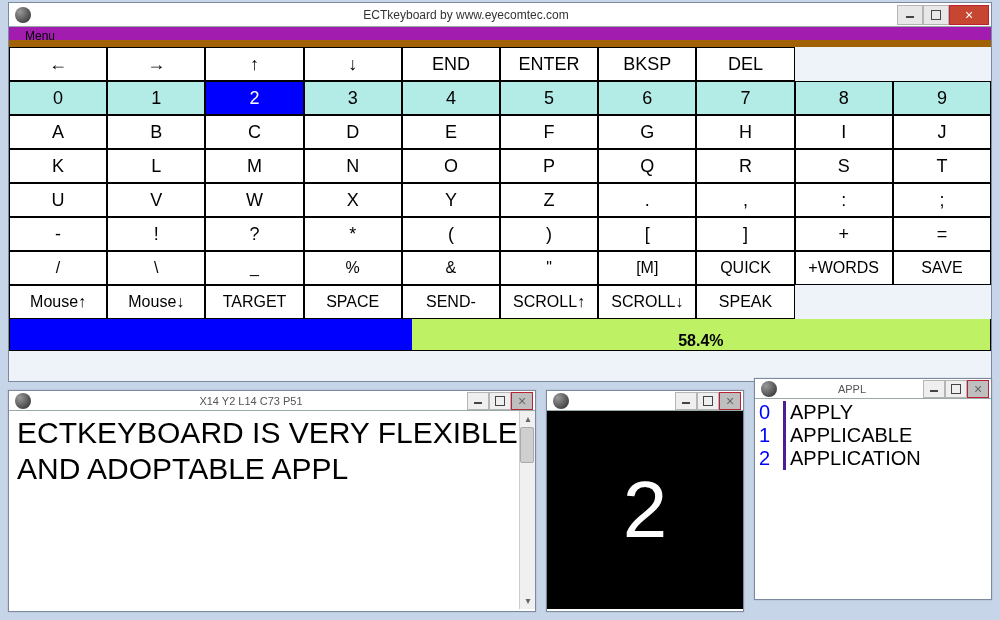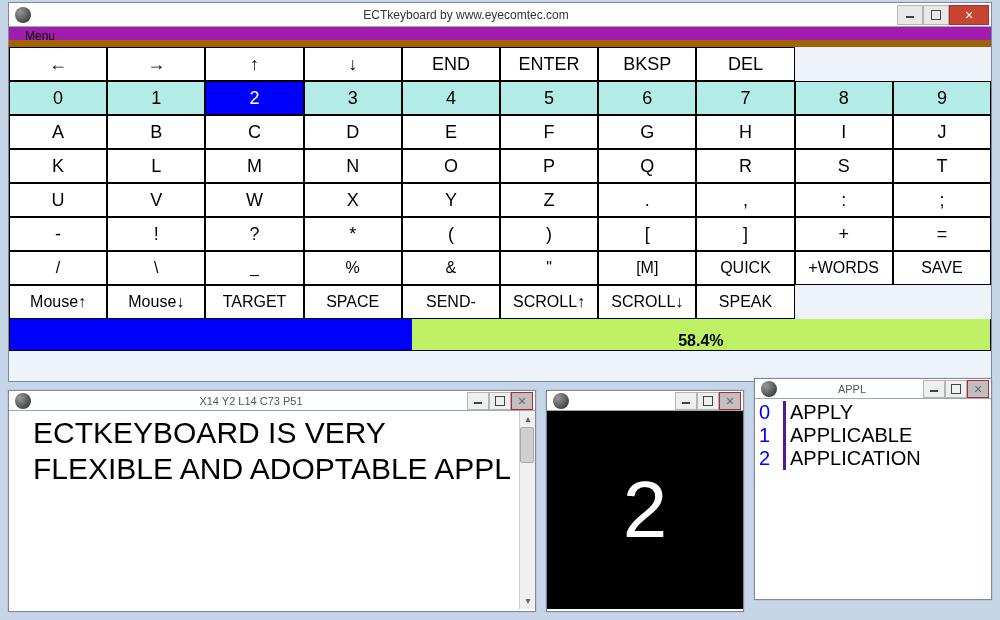--- a/index.html
+++ b/index.html
@@ -30,21 +30,21 @@
   .progress-label { flex: 1; text-align: center; font-size: 16px; font-weight: bold; }
 
   
   .subwin { position: absolute; background: #fff; border: 1px solid #7c8aa0; box-shadow: 0 0 1px rgba(0,0,0,0.3); }
   .subwin .titlebar { background: #ffffff; height: 20px; }
   .sub-title { flex: 1; font-size: 11px; color: #555; text-align: center; }
   .subwin .sysbtn { width: 22px; height: 18px; font-size: 10px; background: #efefef; }
   .subwin .sysbtn.close { background: #bfbfbf; color: #666; width: 22px; }
 
   
-  .text-body { position: relative; padding: 4px 8px; font-family: Georgia, 'Times New Roman', serif; font-size: 30px; line-height: 1.2; height: calc(100% - 22px); overflow: hidden; margin-left: 16px; }
+  .text-body { position: relative; padding: 4px 8px; font-family: Georgia, 'Times New Roman', serif; font-size: 30px; line-height: 1.2; height: calc(100% - 22px); overflow: hidden; }
   .scrollbar { position: absolute; right: 0; top: 0; bottom: 0; width: 16px; background: #f0f0f0; border-left: 1px solid #ccc; }
   .scroll-thumb { position: absolute; right: 1px; top: 16px; width: 14px; height: 36px; background: #cfcfcf; border: 1px solid #aaa; border-radius: 2px; }
   .scroll-arrow { position: absolute; left:0; width:16px; height:16px; display:flex; align-items:center; justify-content:center; color:#666; font-size:10px; }
   .scroll-arrow.up { top:0; }
   .scroll-arrow.down { bottom:0; }
 
   
   .display-body { background: #000; color: #fff; height: calc(100% - 22px); display: flex; align-items: center; justify-content: center; font-size: 80px; font-family: Arial, sans-serif; }
 
   

